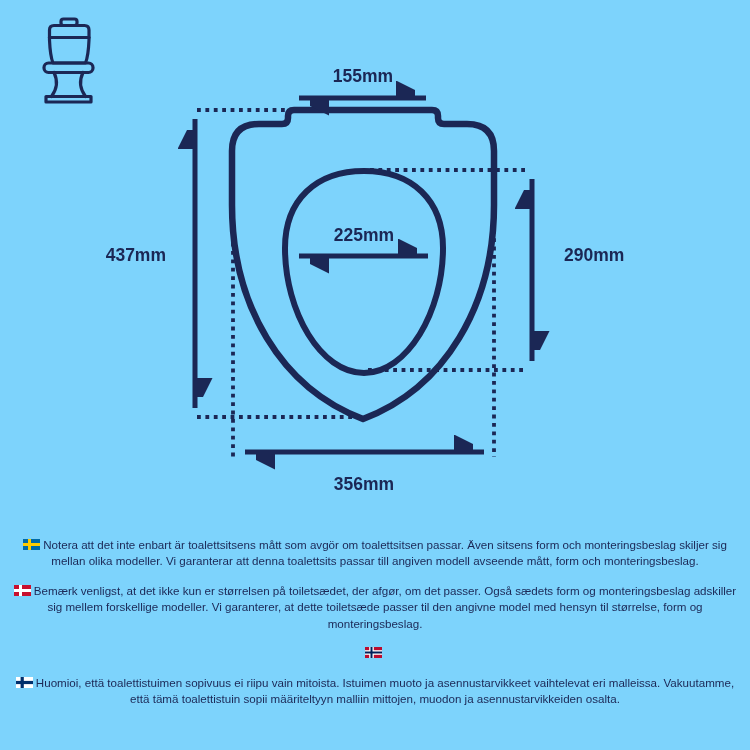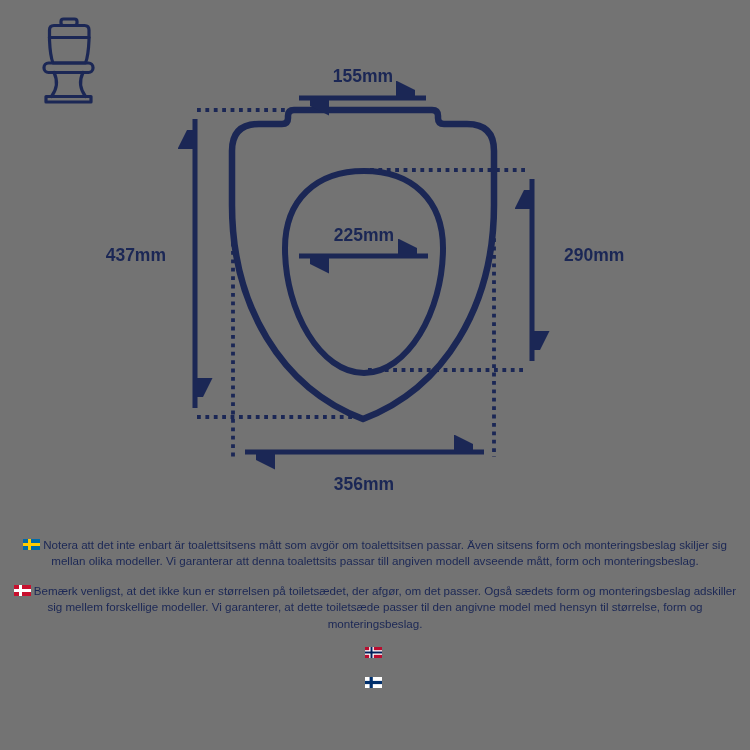--- a/index.html
+++ b/index.html
@@ -1,19 +1,19 @@
 <!DOCTYPE html>
 <html><head>
 <meta charset="utf-8">
 <style>
   html,body{margin:0;padding:0;background:#ffffff;}
   .page{
     position:relative;
     width:750px;height:750px;
-    background:#737373;
+    background:#7dd3fc;
     font-family:"Liberation Sans", sans-serif;
     overflow:hidden;
   }
   .diagram-svg{
     position:absolute;top:0;left:0;
   }
   .dim-label{
     font-family:"Liberation Sans", sans-serif;
     font-weight:bold;
     font-size:17.5px;
@@ -123,17 +123,17 @@
       </span>
     </p>
 
     <p class="note">
       <span class="flag">
         <svg width="17" height="11" viewBox="0 0 17 11">
           <rect width="17" height="11" fill="#ffffff"></rect>
           <rect x="4.6" y="0" width="3.2" height="11" fill="#002f6c"></rect>
           <rect x="0" y="3.9" width="17" height="3.2" fill="#002f6c"></rect>
         </svg>
-      </span>
+      </span><span>Huomioi, että toalettistuimen sopivuus ei riipu vain mitoista. Istuimen muoto ja asennustarvikkeet vaihtelevat eri malleissa. Vakuutamme, että tämä toalettistuin sopii määriteltyyn malliin mittojen, muodon ja asennustarvikkeiden osalta.</span>
     </p>
 
   </div>
 </div>
 
 </body></html>

